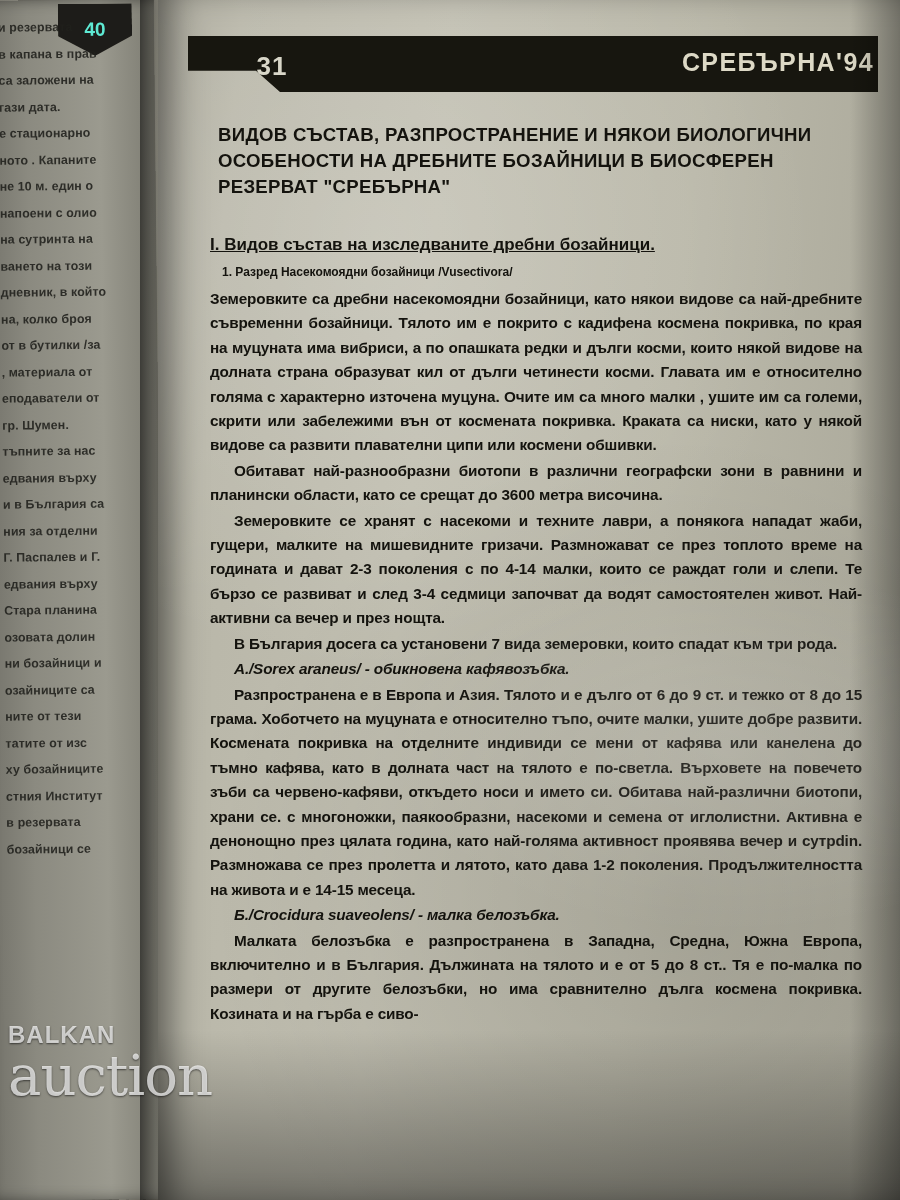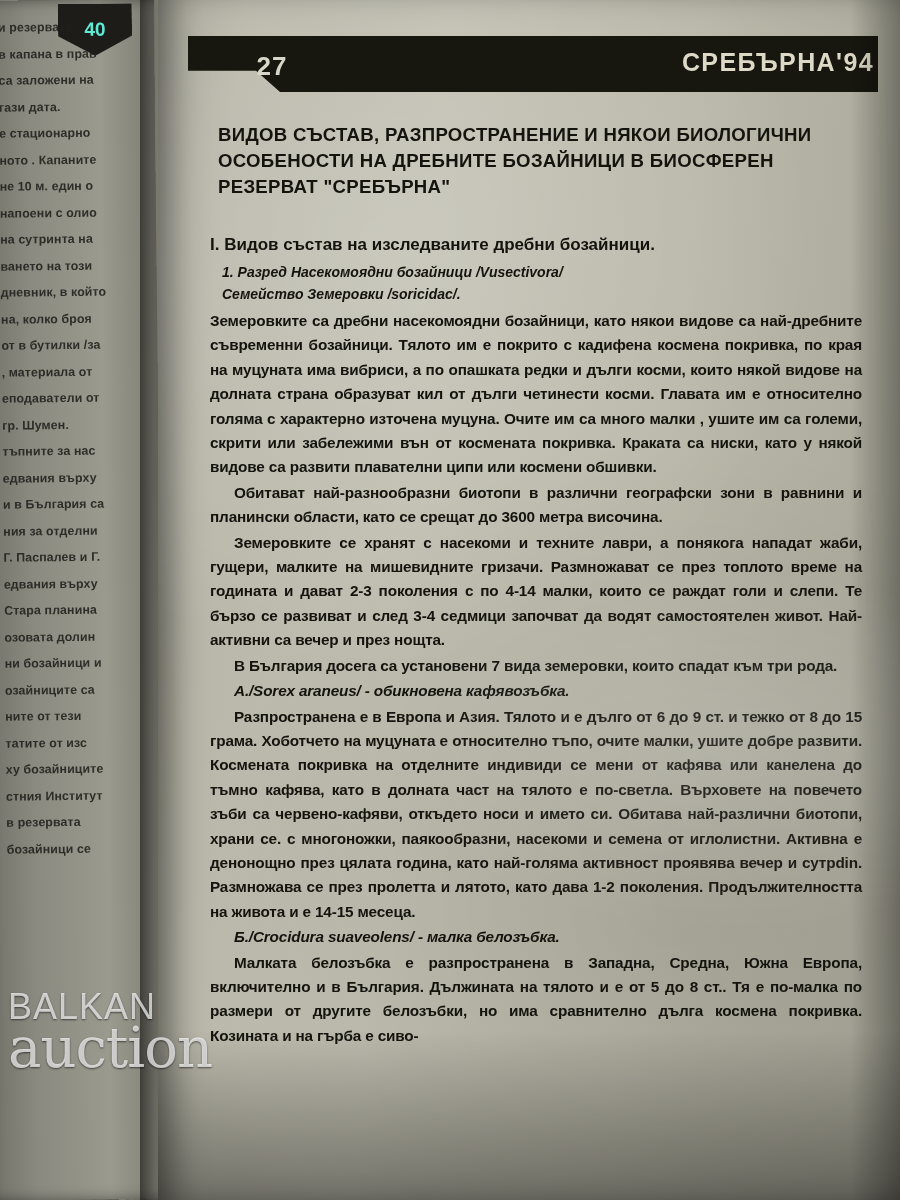--- a/index.html
+++ b/index.html
@@ -154,25 +154,25 @@
     line-height: 26px;
     letter-spacing: .3px;
     margin: 6px 0 32px 26px;
     text-transform: uppercase;
   }
   .sec-title {
     font-size: 17px;
     font-weight: 700;
     line-height: 25px;
     margin: 0 0 4px 18px;
+    text-decoration: underline;
   }
   .sub-italic {
-    font-size: 14px;
-    font-weight: 700;
-    font-style: italic;
+    font-size: 12px;
+    font-weight: 700;
     line-height: 22px;
     margin: 4px 0 4px 30px;
   }
   p.body {
     font-size: 15.3px;
     line-height: 24.4px;
     font-weight: 700;
     margin: 0 0 1px 18px;
     text-align: justify;
     letter-spacing: -0.15px;
@@ -206,24 +206,25 @@
   .watermark {
     position: absolute;
     left: 8px; top: 992px;
     width: 470px;
     color: rgba(255,255,255,.72);
     text-shadow: 0 1px 2px rgba(0,0,0,.55);
     pointer-events: none;
     user-select: none;
   }
   .wm1 {
-    font-size: 36px;
-    font-weight: 400;
+    font-size: 24px;
+    font-weight: 700;
     letter-spacing: 1px;
     line-height: 30px;
+    margin-top: 28px;
   }
   .wm2 {
     font-size: 56px;
     line-height: 52px;
     font-weight: 400;
     font-family: "DejaVu Serif", serif;
     letter-spacing: -1px;
   }
   .wm3 {
     font-size: 31px;
@@ -290,32 +291,31 @@
 
   <div class="gutter"></div>
 
   <div class="right-page">
     <div class="paper-grain"></div>
 
     <div class="page-content">
 
       <div class="header">
         <div class="hdr-black"></div>
-        <div class="hdr-num">27</div>
+        <div class="hdr-num">31</div>
         <div class="hdr-title">СРЕБЪРНА'94</div>
       </div>
 
       <div class="article">
 
         <div class="art-title">ВИДОВ СЪСТАВ, РАЗПРОСТРАНЕНИЕ И НЯКОИ БИОЛОГИЧНИ ОСОБЕНОСТИ НА ДРЕБНИТЕ БОЗАЙНИЦИ В БИОСФЕРЕН РЕЗЕРВАТ "СРЕБЪРНА"</div>
 
         <div class="sec-title">I. Видов състав на изследваните дребни бозайници.</div>
 
         <div class="sub-italic">1. Разред Насекомоядни бозайници /Vusectivora/</div>
-        <div class="sub-italic" style="margin-top:-4px;">Семейство Земеровки /soricidac/.</div>
 
         <p class="body">Земеровките са дребни насекомоядни бозайници, като някои видове са най-дребните съвременни бозайници. Тялото им е покрито с кадифена космена покривка, по края на муцуната има вибриси, а по опашката редки и дълги косми, които някой видове на долната страна образуват кил от дълги четинести косми. Главата им е относително голяма с характерно източена муцуна. Очите им са много малки , ушите им са големи, скрити или забележими вън от космената покривка. Краката са ниски, като у някой видове са развити плавателни ципи или космени обшивки.</p>
         <p class="body indent">Обитават най-разнообразни биотопи в различни географски зони в равнини и планински области, като се срещат до 3600 метра височина.</p>
         <p class="body indent">Земеровките се хранят с насекоми и техните лаври, а понякога нападат жаби, гущери, малките на мишевидните гризачи. Размножават се през топлото време на годината и дават 2-3 поколения с по 4-14 малки, които се раждат голи и слепи. Те бързо се развиват и след 3-4 седмици започват да водят самостоятелен живот. Най-активни са вечер и през нощта.</p>
         <p class="body indent">В България досега са установени 7 вида земеровки, които спадат към три рода.</p>
 
         <p class="body indent it">А./Sorex araneus/ - обикновена кафявозъбка.</p>
         <p class="body indent">Разпространена е в Европа и Азия. Тялото и е дълго от 6 до 9 ст. и тежко от 8 до 15 грама. Хоботчето на муцуната е относително тъпо, очите малки, ушите добре развити. Космената покривка на отделните индивиди се мени от кафява или канелена до тъмно кафява, като в долната част на тялото е по-светла. Върховете на повечето зъби са червено-кафяви, откъдето носи и името си. Обитава най-различни биотопи, храни се. с многоножки, паякообразни, насекоми и семена от иглолистни. Активна е денонощно през цялата година, като най-голяма активност проявява вечер и сутрdin. Размножава се през пролетта и лятото, като дава 1-2 поколения. Продължителността на живота и е 14-15 месеца.</p>
 
         <p class="body indent it">Б./Crocidura suaveolens/ - малка белозъбка.</p>

